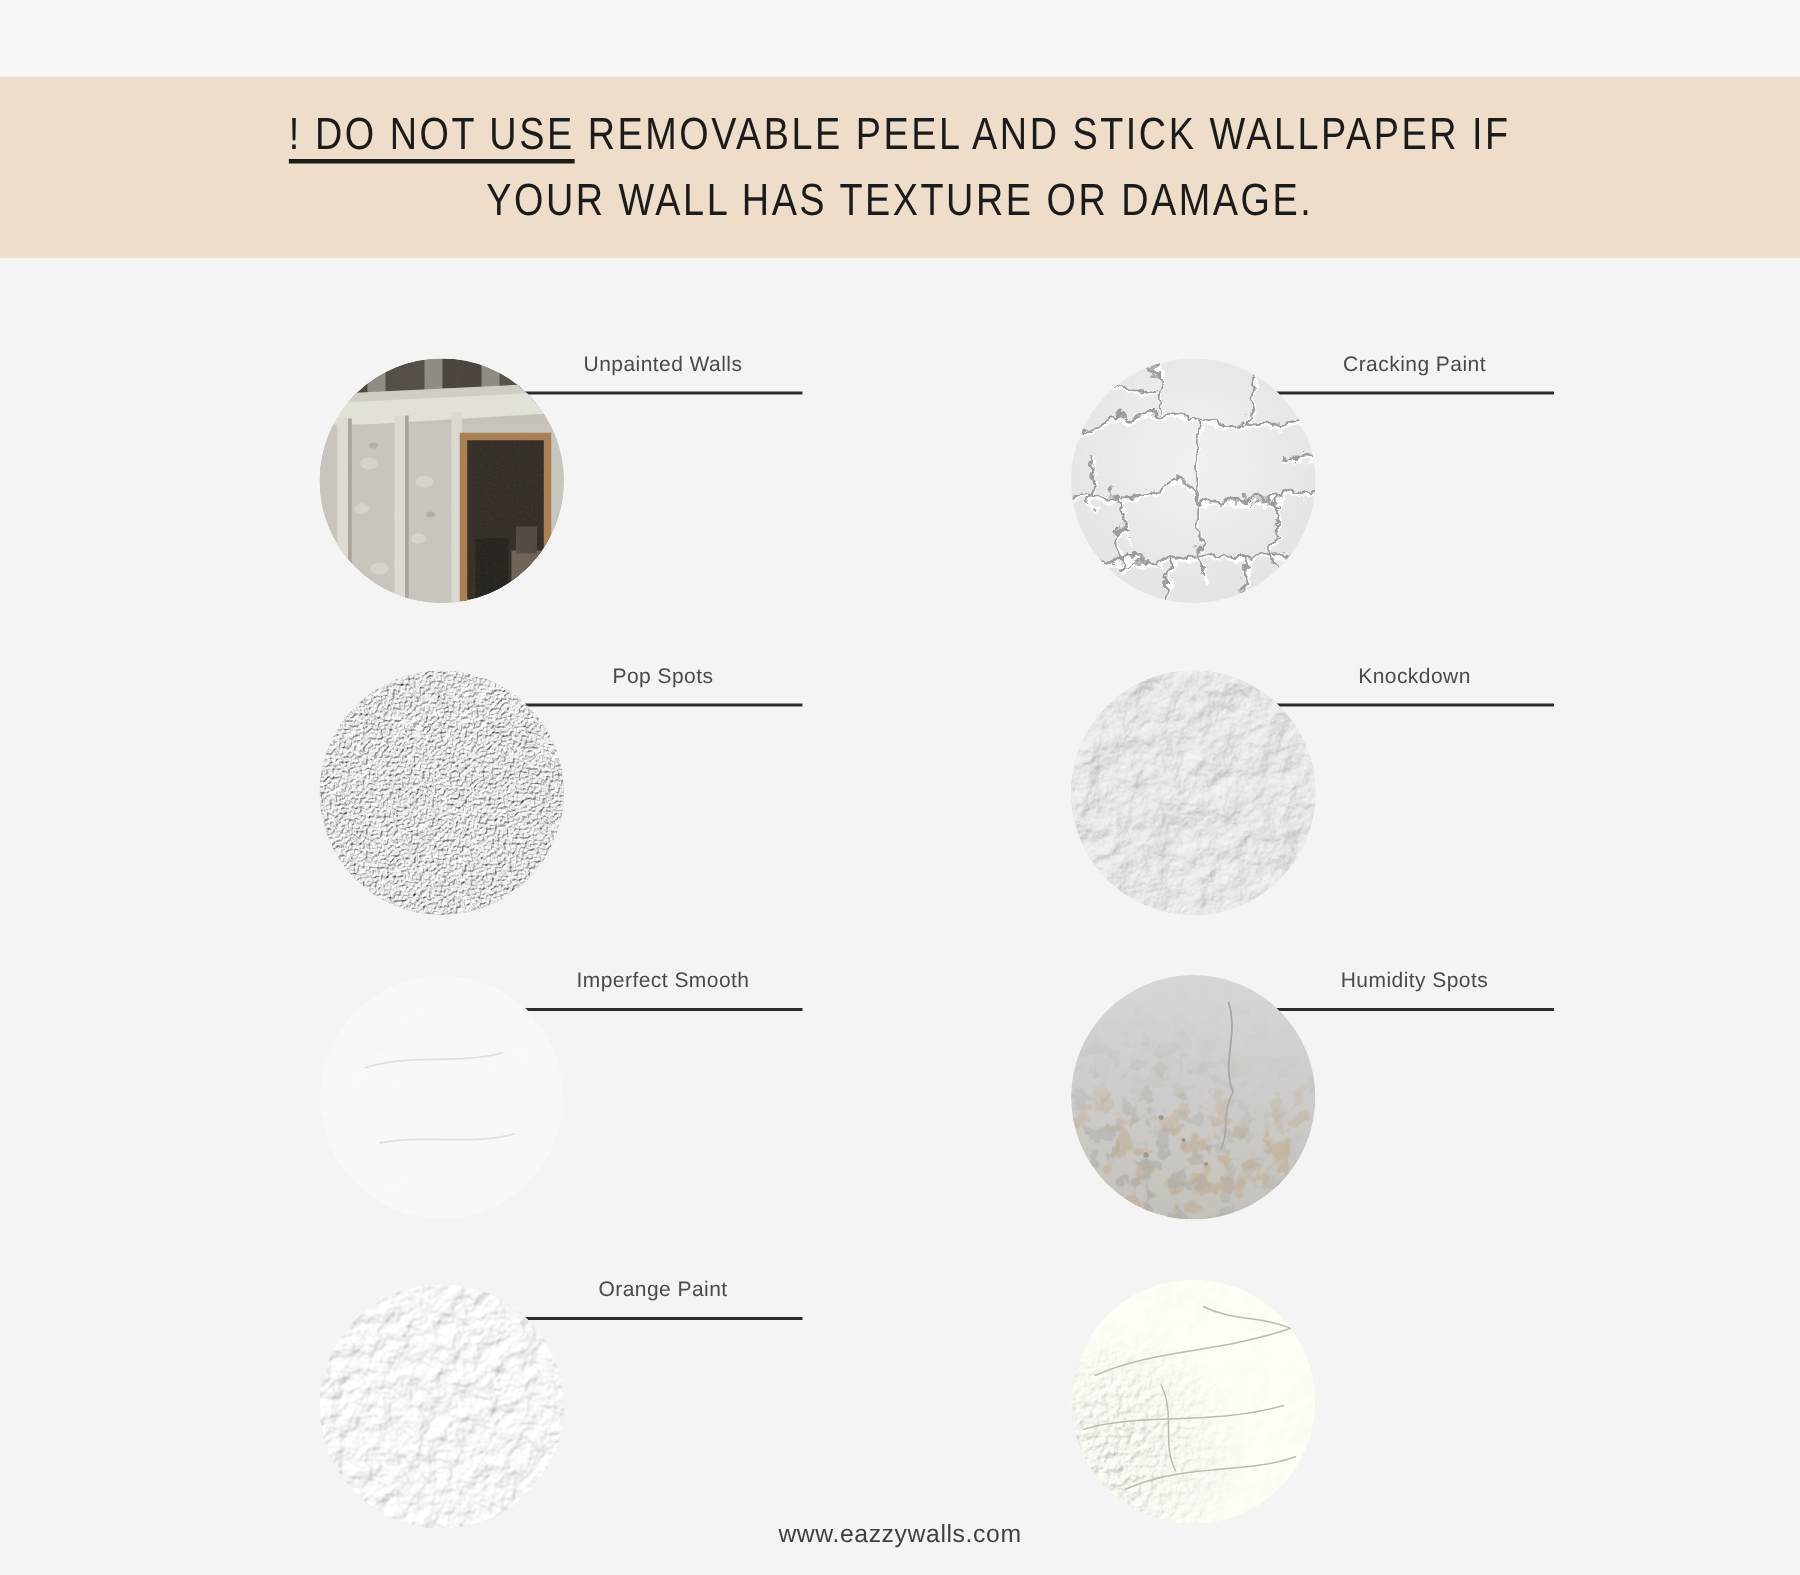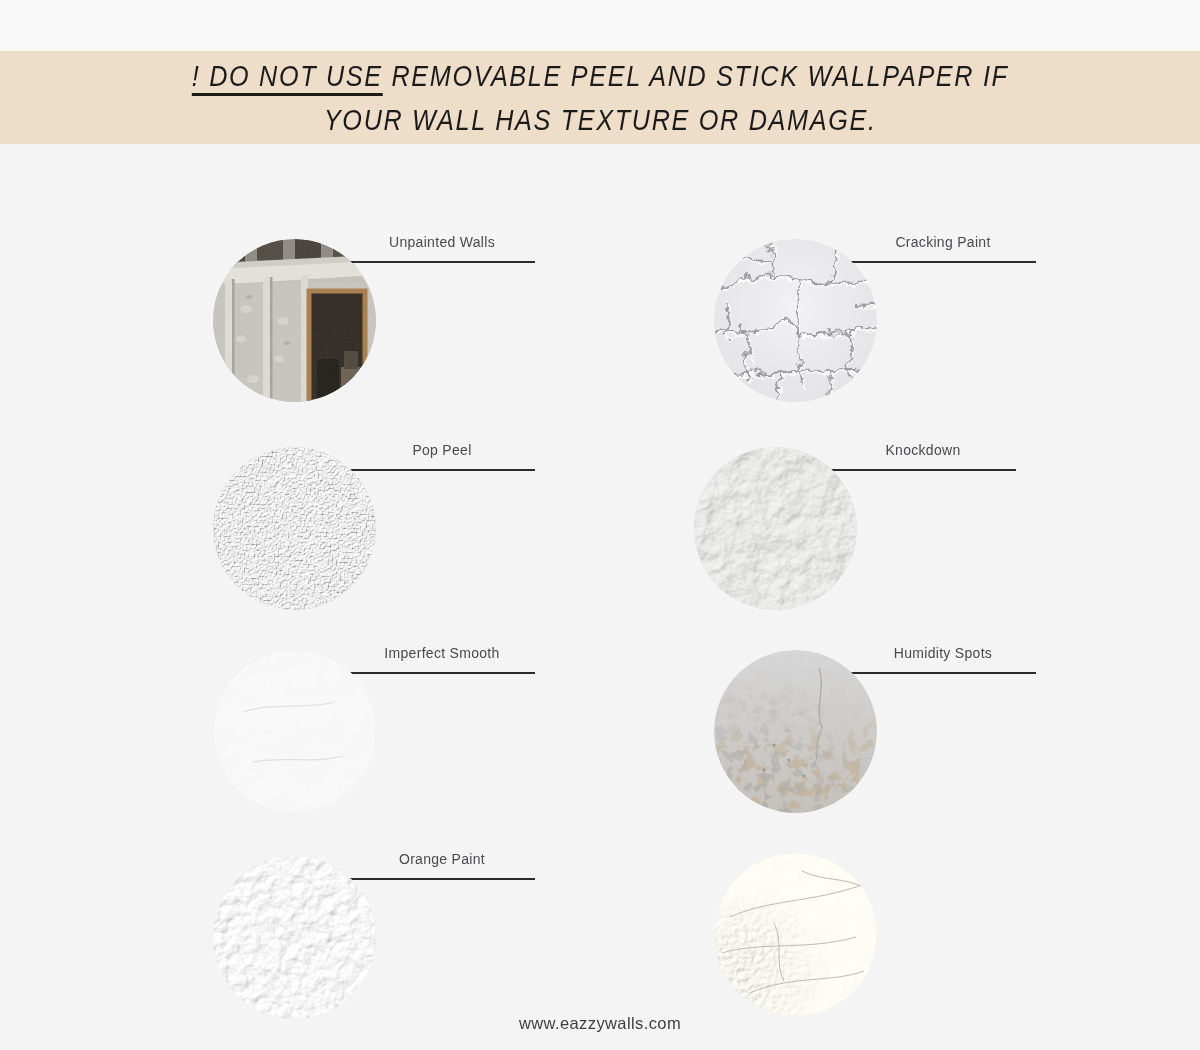--- a/index.html
+++ b/index.html
@@ -4,41 +4,41 @@
 <style>
   html,body{margin:0;padding:0;background:#e9e9ea;}
   .stage{
     position:relative;width:1200px;height:1050px;margin:0 auto;
     background:var(--page-bg,#f4f4f5);
     font-family:"Liberation Sans",sans-serif;overflow:hidden;
   }
   .top-strip{position:absolute;left:0;top:0;width:1200px;height:51px;background:#f8f8f9;}
   
   .banner{
-    position:absolute;left:0;top:51px;width:1200px;height:93px;
+    position:absolute;left:0;top:51px;width:1200px;height:121px;
     background:var(--banner-bg,#eeddc8);
-    display:flex;flex-direction:column;align-items:center;justify-content:center;font-style:italic;
+    display:flex;flex-direction:column;align-items:center;justify-content:center;
   }
   .banner-text{
     transform:scaleX(0.84);transform-origin:50% 50%;
     text-align:center;color:var(--heading-text,#1b1b1b);
     font-size:30px;line-height:44px;letter-spacing:2px;font-weight:400;
     white-space:nowrap;
   }
   .uline{
     text-decoration:underline;
     text-decoration-thickness:2.5px;
     text-underline-offset:7px;
   }
   
   .unit{position:absolute;width:322px;height:180px;}
   .u-1{left:213px;top:239px}
   .u-2{left:714px;top:239px}
   .u-3{left:213px;top:447px}
-  .u-4{left:694px;top:447px}
+  .u-4{left:714px;top:447px}
   .u-5{left:213px;top:650px}
   .u-6{left:714px;top:650px}
   .u-7{left:213px;top:856px}
   .u-8{left:714px;top:853px}
   .t-label{
     position:absolute;right:0;top:-10px;width:186px;
     text-align:center;font-size:14px;line-height:26px;letter-spacing:.3px;
     color:var(--label-text,#4a4a4c);
     padding-bottom:6px;border-bottom:2px solid var(--label-line,#2c2c2e);
     white-space:nowrap;
@@ -140,21 +140,21 @@
             <path transform="translate(1,2)" stroke="#ffffff" stroke-width="2.8" opacity="0.9" d="M-6,46 C30,38 56,30 82,36 C108,42 140,44 170,32 M56,32 C54,18 58,8 54,-6 M114,40 C118,24 116,10 122,-6 M82,36 C86,56 78,74 84,92 M-6,92 C20,86 42,90 60,82 C72,77 80,80 84,92 M84,92 C104,88 122,96 142,88 C152,84 162,86 170,84 M30,88 C28,106 36,120 30,138 M84,92 C80,112 90,128 84,146 M132,92 C136,110 128,124 136,142 M-6,132 C24,128 42,134 62,130 C92,124 112,132 170,126 M62,130 L60,170 M112,128 C114,146 108,156 114,170 M0,14 C20,18 36,14 52,18 M142,62 C152,60 160,64 170,62 M10,62 C6,74 14,84 10,96"></path>
             <path stroke="#9b9ba2" stroke-width="1.8" d="M-6,46 C30,38 56,30 82,36 C108,42 140,44 170,32 M56,32 C54,18 58,8 54,-6 M114,40 C118,24 116,10 122,-6 M82,36 C86,56 78,74 84,92 M-6,92 C20,86 42,90 60,82 C72,77 80,80 84,92 M84,92 C104,88 122,96 142,88 C152,84 162,86 170,84 M30,88 C28,106 36,120 30,138 M84,92 C80,112 90,128 84,146 M132,92 C136,110 128,124 136,142 M-6,132 C24,128 42,134 62,130 C92,124 112,132 170,126 M62,130 L60,170 M112,128 C114,146 108,156 114,170 M0,14 C20,18 36,14 52,18 M142,62 C152,60 160,64 170,62 M10,62 C6,74 14,84 10,96"></path>
           </g>
           <rect width="163" height="163" filter="url(#g2)" opacity="0.12"></rect>
         </g>
       </svg>
     </div>
   </div>
 
   <div class="unit u-3">
-    <div class="t-label">Pop Peel</div>
+    <div class="t-label">Pop Spots</div>
     <div class="circ">
       <svg viewBox="0 0 163 163">
         <defs>
           <clipPath id="c3">
               <circle cx="81.5" cy="81.5" r="81.5"></circle>
             </clipPath>
           <filter id="f3" x="-5%" y="-5%" width="110%" height="110%">
             <feTurbulence type="fractalNoise" baseFrequency="0.5" numOctaves="3" seed="8" result="n"></feTurbulence>
             <feDiffuseLighting in="n" lighting-color="#ffffff" surfaceScale="2.8" diffuseConstant="1">
               <feDistantLight azimuth="235" elevation="65"></feDistantLight>

